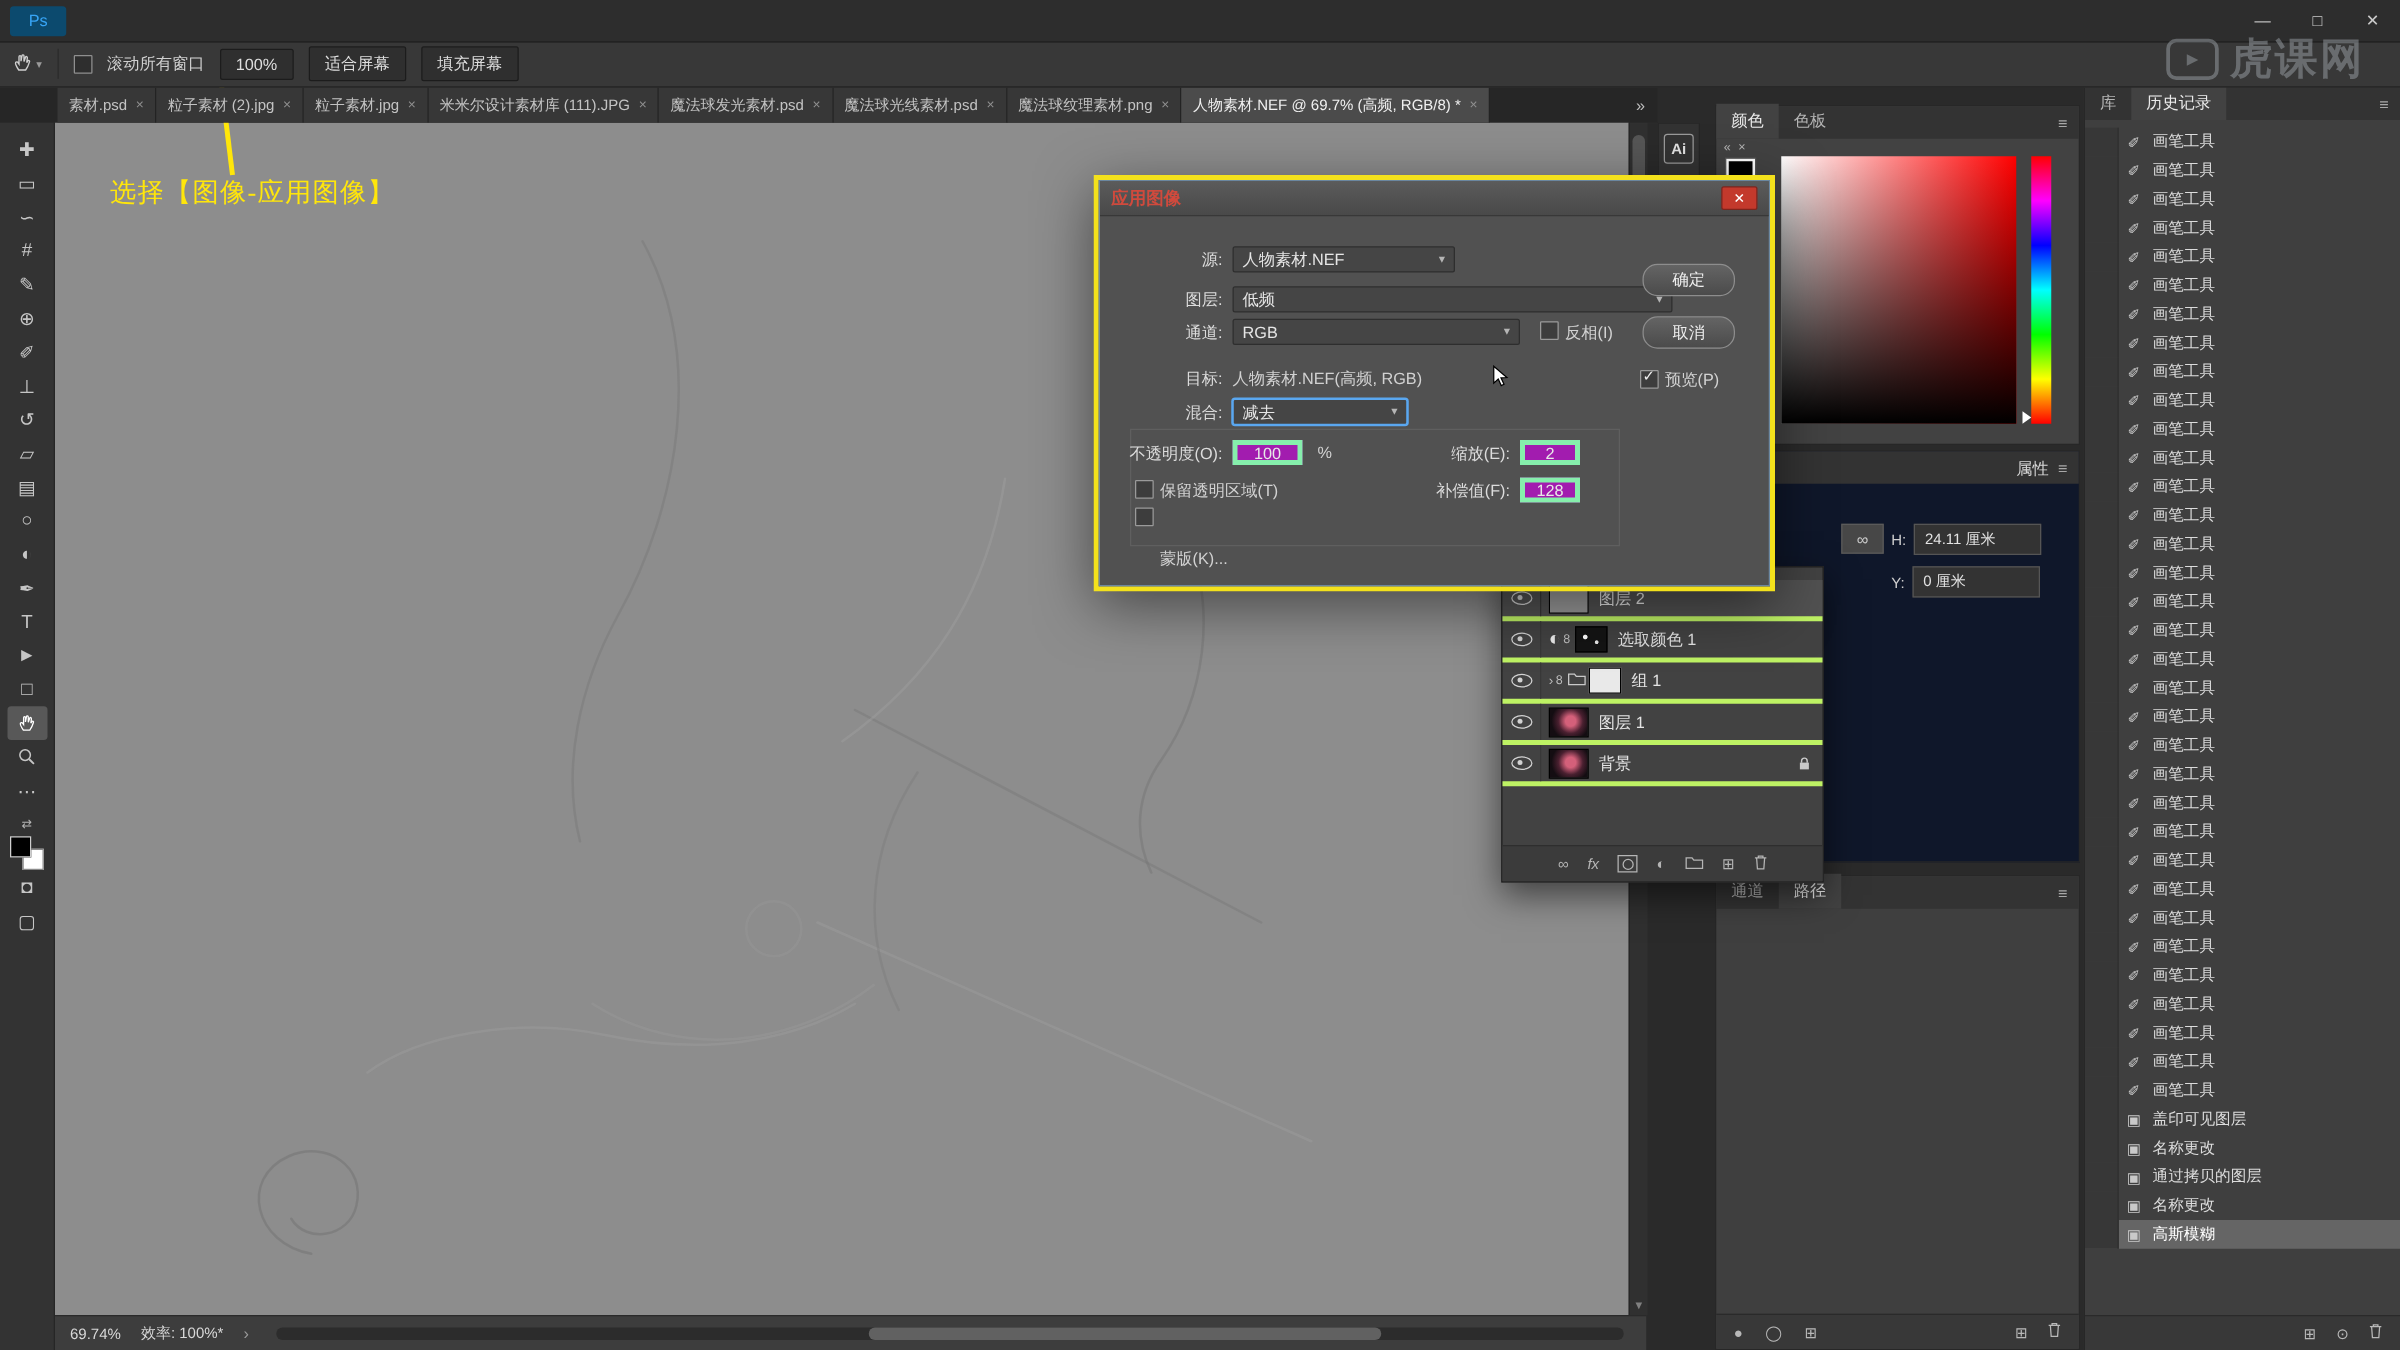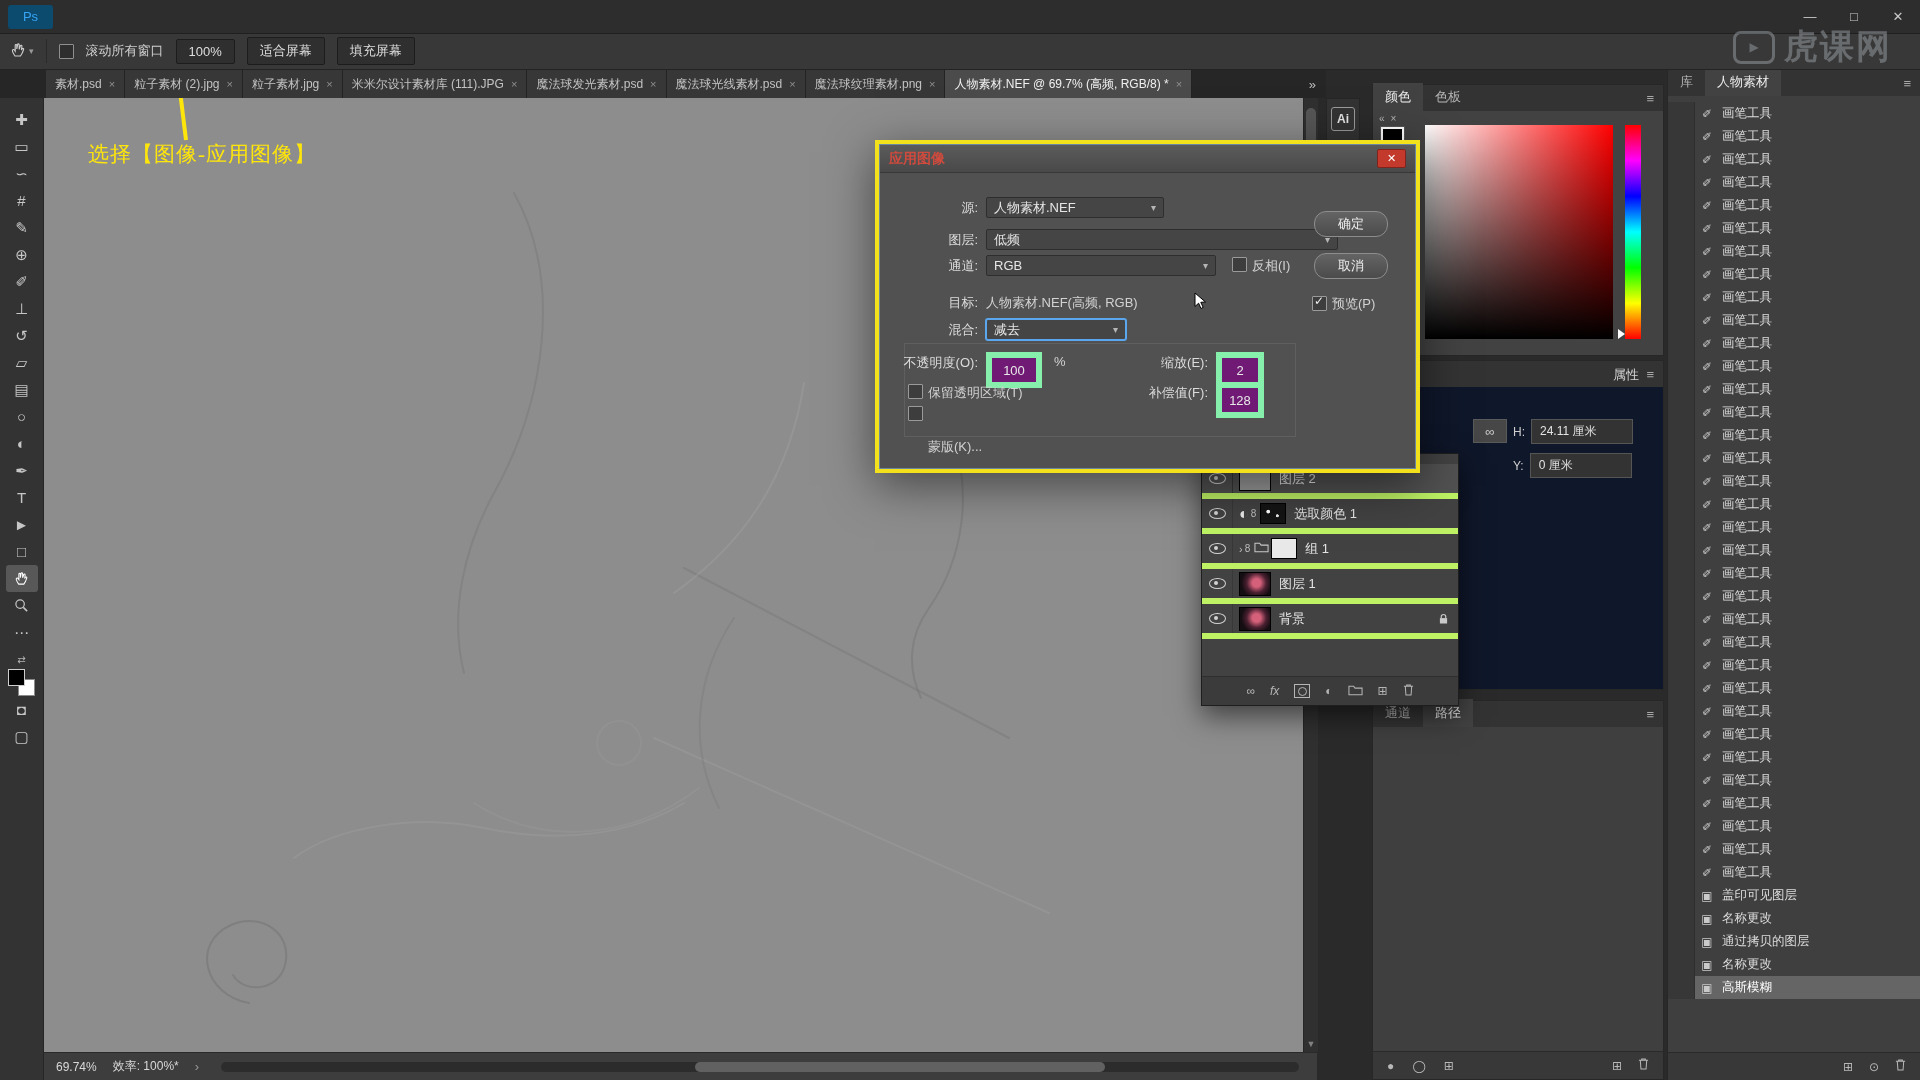--- a/index.html
+++ b/index.html
@@ -105,21 +105,21 @@
 
   .channels-panel{position:absolute;left:1372px;top:700px;width:292px;height:380px;background:#3f3f3f;z-index:4;}
   .panel-footer{position:absolute;left:0;right:0;bottom:0;height:28px;background:#383838;border-top:1px solid #2a2a2a;
                 display:flex;align-items:center;gap:18px;color:#b8b8b8;font-size:12px;padding:0 14px;box-sizing:border-box;}
   .pf-right{margin-left:auto;display:flex;gap:16px;align-items:center;}
 
   
   .layers-panel{position:absolute;left:1201px;top:453px;width:256px;height:251px;background:#424242;
                 border:1px solid #1e1e1e;box-shadow:0 10px 26px rgba(0,0,0,.55);z-index:40;}
   .layer-rows{position:absolute;left:0;right:0;top:10px;}
-  .layer-row{height:29px;display:flex;align-items:center;border-bottom:6px solid #bef264;font-size:13px;color:#e4e4e4;}
+  .layer-row{height:29px;display:flex;align-items:center;border-bottom:4px solid #bef264;font-size:13px;color:#e4e4e4;}
   .layer-row.highlight{background:#515151;}
   .eye-cell{width:30px;height:100%;display:flex;align-items:center;justify-content:center;border-right:1px solid #383838;flex:0 0 auto;}
   .eye{width:15px;height:9px;border:1px solid #d2d2d2;border-radius:50%;position:relative;}
   .eye::after{content:"";position:absolute;left:4px;top:1.5px;width:4px;height:4px;background:#d2d2d2;border-radius:50%;}
   .adj-icon{font-size:16px;color:#eaeaea;margin-left:6px;}
   .link8{font-size:10px;color:#bdbdbd;margin:0 2px;}
   .mask-thumb{width:24px;height:19px;background:#141414;border:1px solid #000;margin-left:2px;
      background-image:radial-gradient(circle at 30% 40%,#fff 1.5px,transparent 2.2px),radial-gradient(circle at 68% 62%,#e8e8e8 1.2px,transparent 1.8px);}
   .white-thumb{width:24px;height:19px;background:#e9e9e9;border:1px solid #000;margin-left:2px;}
   .gray-thumb{width:30px;height:22px;background:#9a9a9a;border:1px solid #000;margin-left:6px;}
@@ -152,21 +152,21 @@
                    padding:0 9px;border-bottom:1px solid #383838;box-sizing:border-box;}
   .dialog-title{color:#d04a3d;font-size:14px;font-weight:bold;}
   .dialog-close{margin-left:auto;width:27px;height:17px;background:#c3392c;border:1px solid #7e241c;border-radius:2px;
                 color:#fff;font-size:11px;display:flex;align-items:center;justify-content:center;}
   .dialog-body{position:absolute;left:0;right:0;top:28px;bottom:0;}
   .dlg-label{position:absolute;left:0;width:98px;text-align:right;font-size:13px;color:#dcdcdc;}
   .dlg-select{position:absolute;height:21px;background:#454545;border:1px solid #2e2e2e;border-radius:2px;
               color:#e6e6e6;font-size:13px;display:flex;align-items:center;padding:0 7px;box-sizing:border-box;}
   .dlg-select::after{content:"▾";margin-left:auto;font-size:10px;color:#b5b5b5;padding-left:8px;}
   .dlg-select.focused{border:1px solid #5aa7f0;box-shadow:0 0 0 1px #5aa7f0;}
-  .dlg-field{position:absolute;height:36px;background:#701a75;border:6px solid #86efac;color:#e8e8e8;
+  .dlg-field{position:absolute;height:20px;background:#a21caf;border:4px solid #86efac;color:#e8e8e8;
              font-size:13px;display:flex;align-items:center;justify-content:center;box-sizing:border-box;}
   .dlg-text{position:absolute;font-size:13px;color:#d2d2d2;}
   .dlg-check{position:absolute;width:13px;height:13px;border:1px solid #9a9a9a;background:#3d3d3d;border-radius:1px;}
   .dlg-check.checked::after{content:"✓";position:absolute;left:1px;top:-3px;font-size:12px;color:#f0f0f0;}
   .dlg-groupbox{position:absolute;left:24px;top:170px;width:390px;height:92px;border:1px solid #5f5f5f;}
   .dlg-btn{position:absolute;left:434px;width:72px;height:24px;background:linear-gradient(#646464,#4b4b4b);
            border:1px solid #8d8d8d;border-radius:12px;color:#eeeeee;font-size:13px;
            display:flex;align-items:center;justify-content:center;}
 
   
@@ -388,21 +388,21 @@
               <path d="M1 3 h10 M4 3 V1.5 h4 V3 M2.5 3 l.7 9.5 h5.6 L9.5 3" fill="none" stroke="currentColor" stroke-width="1.1"></path>
             </svg></span>
       </span>
     </div>
   </div>
 
   <div class="history-panel">
     <div class="panel-tabs">
       <div id="hist-tabs" style="display:flex;">
           <div class="panel-tab">库</div>
-          <div class="panel-tab active">人物素材</div>
+          <div class="panel-tab active">历史记录</div>
         </div>
       <span class="panel-menu">≡</span>
     </div>
     <div class="history-list" id="history-list">
         <div class="history-row">
           <span class="history-well"></span>
           <span class="history-icon">✐</span>
           <span class="history-label">画笔工具</span>
         </div>
         <div class="history-row">

